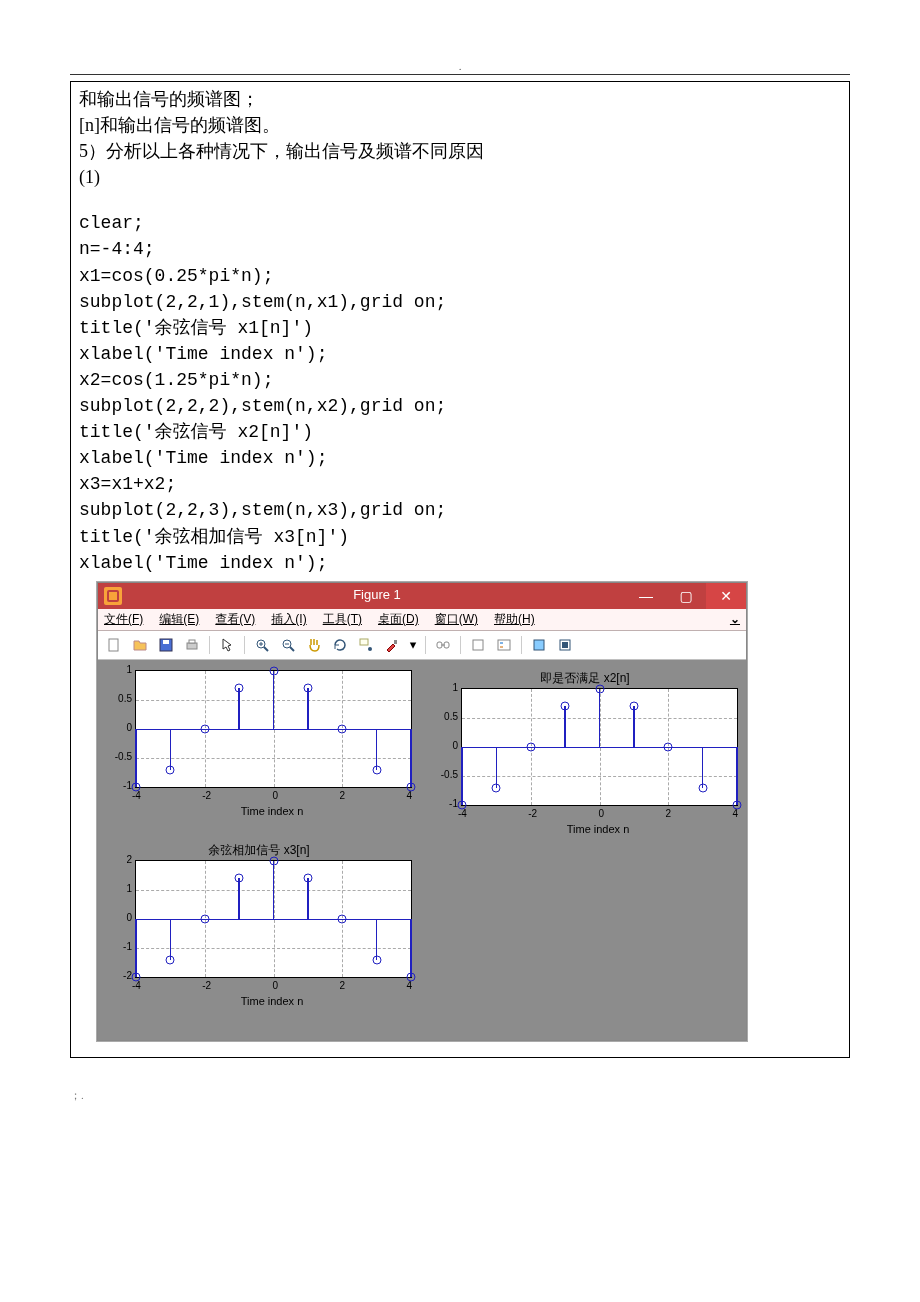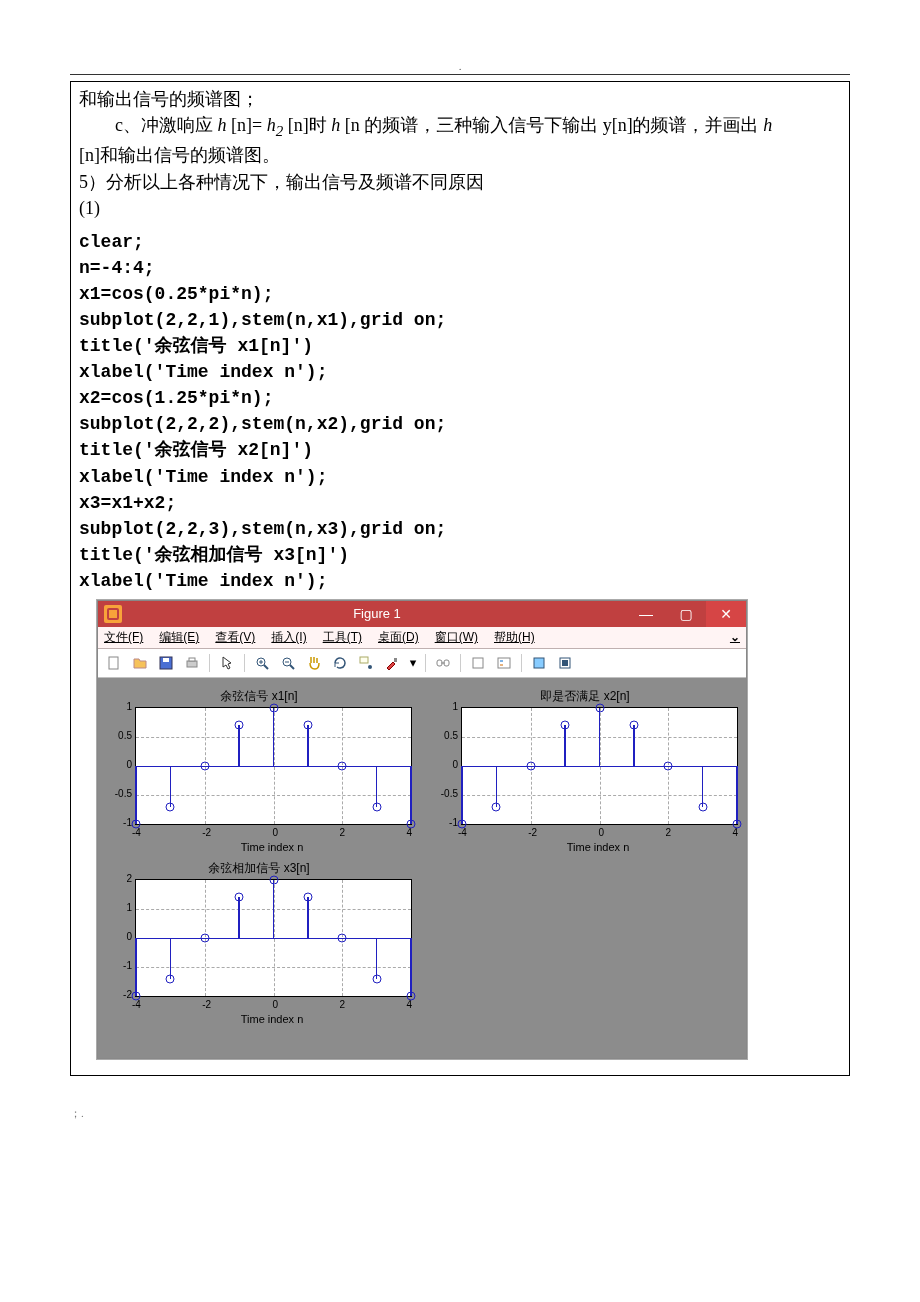--- a/index.html
+++ b/index.html
@@ -28,22 +28,21 @@
     font-size: 18px;
     line-height: 1.45;
   }
   .cn { font-family: "SimSun", serif; }
   .indent { text-indent: 2em; }
   .formula { font-style: italic; font-family: "Times New Roman", serif; }
   .sup { vertical-align: super; font-size: 0.7em; font-style: italic; }
   .code-block {
     font-family: "SimSun", "Courier New", monospace;
     white-space: pre-wrap;
-    margin-top: 8px;
-    font-weight: bold;
+    margin-top: 20px;
   }
   
   .figure-wrap {
     margin: 6px 10px 10px 18px;
   }
   .fig-window {
     width: 648px;
     border: 1px solid #888;
     background: #f0f0f0;
     font-family: "Microsoft YaHei", Arial, sans-serif;
@@ -163,23 +162,20 @@
   }
 </style>
 </head>
 <body>
 
 <div class="page">
   <div class="dot-header">.</div>
 
   <div class="content-box">
     <div class="cn">和输出信号的频谱图；</div>
-    <div class="cn indent">
-      <span>c、冲激响应 </span><span class="formula">h</span><span> [n]= </span><span class="formula">h</span><sub class="formula">2</sub><span> [n]时 </span><span class="formula">h</span><span> [n 的频谱，三种输入信号下输出 y[n]的频谱，并画出 </span><span class="formula">h</span>
-    </div>
     <div class="cn"> [n]和输出信号的频谱图。</div>
     <div class="cn">5）分析以上各种情况下，输出信号及频谱不同原因</div>
     <div style="font-family:'Times New Roman'">(1)</div>
 
     <div class="code-block">clear;
 n=-4:4;
 x1=cos(0.25*pi*n);
 subplot(2,2,1),stem(n,x1),grid on;
 title('余弦信号 x1[n]')
 xlabel('Time index n');
@@ -314,21 +310,20 @@
               <svg viewBox="0 0 16 16">
                 <rect x="3" y="3" width="10" height="10" fill="#fff" stroke="#357"></rect>
                 <rect x="5" y="5" width="6" height="6" fill="#357"></rect>
               </svg>
             </div>
         </div>
 
         <div class="plot-area">
           <div class="plot-grid" id="plot-grid">
               <div class="subplot">
-                <div class="plot-title">余弦信号 x1[n]</div>
                 <div class="axes-row">
                   <div class="yaxis" style="width: 26px; height: 116px;">
                     <span>1</span>
                     <span>0.5</span>
                     <span>0</span>
                     <span>-0.5</span>
                     <span>-1</span>
                   </div>
                   <div class="plot-box">
                     <div class="grid-line-h" style="top: 87px;"></div>

